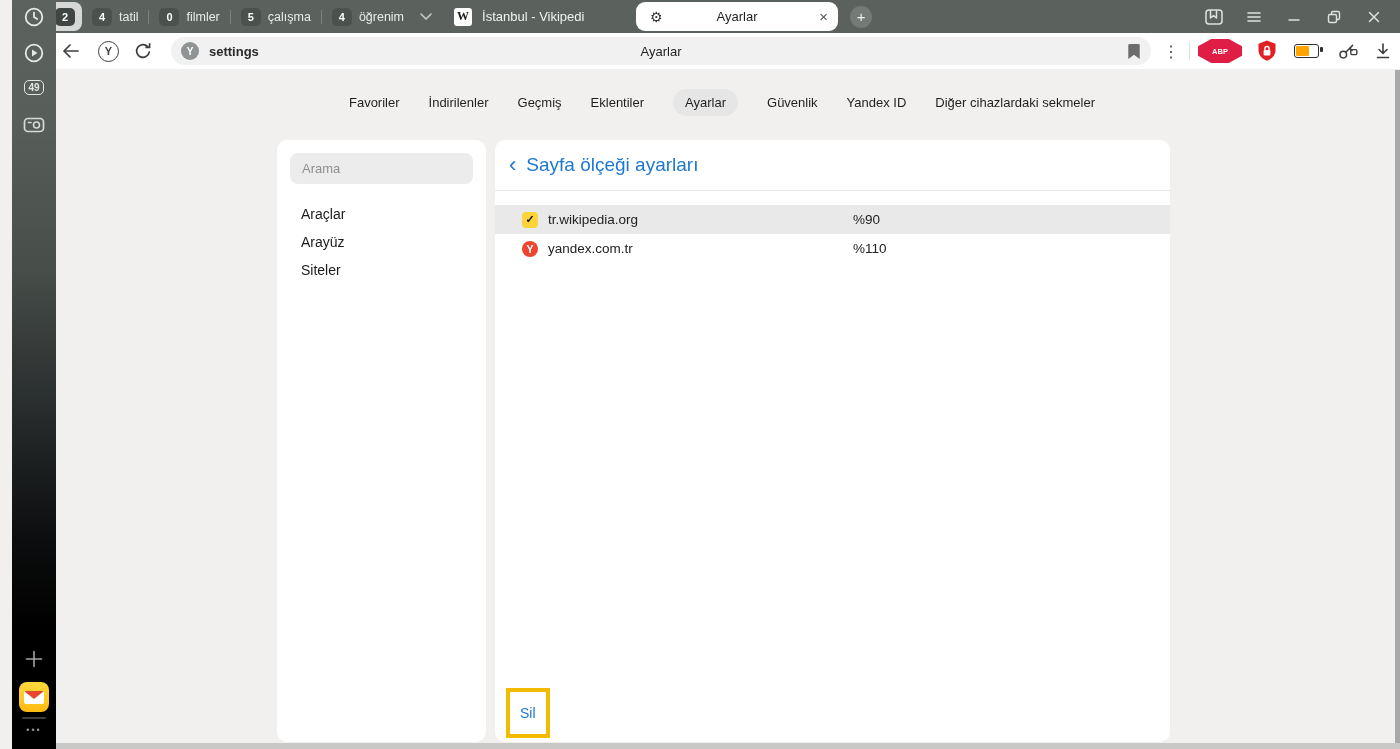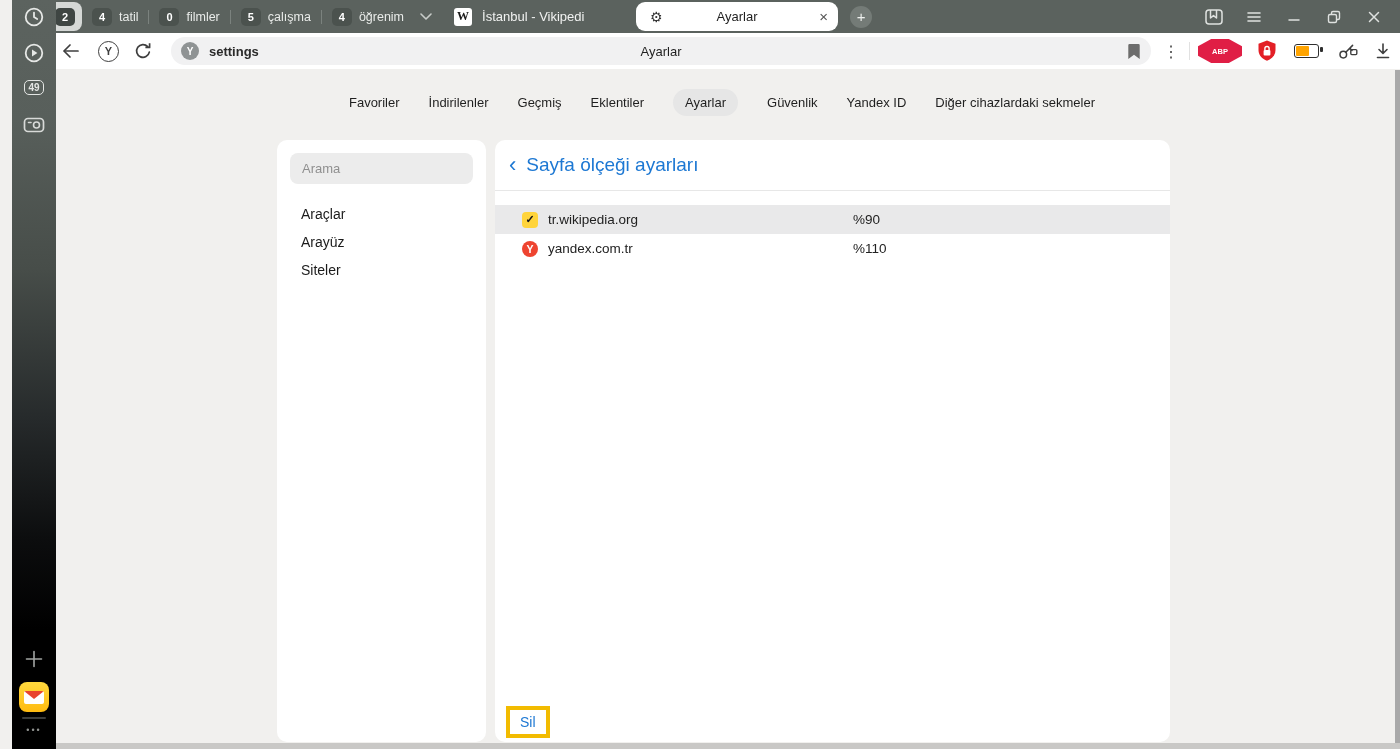--- a/index.html
+++ b/index.html
@@ -71,21 +71,21 @@
   .mhead .bk{font-size:22px;margin-right:10px;line-height:1;}
   .mhead .ttl{font-size:19px;}
   .rows{margin-top:14px;}
   .srow{height:29px;display:flex;align-items:center;padding-left:27px;font-size:13.5px;color:#222;position:relative;}
   .srow.selected{background:#e9e9ea;}
   .sicon{width:16px;height:16px;margin-right:10px;flex:none;}
   .checkbox{background:#ffd43b;border-radius:4px;color:#161616;font-size:11px;font-weight:bold;display:flex;align-items:center;justify-content:center;}
   .yfav{background:#ee4430;border-radius:50%;color:#fff;font-size:10.5px;font-weight:bold;display:flex;align-items:center;justify-content:center;}
   .zoomval{position:absolute;left:315px;margin-left:43px;}
   .silwrap{position:absolute;left:11px;bottom:4px;border:4px solid #f2bb00;background:#fff;}
-  .silbtn{min-width:27px;height:24px;background:#fff;border:none;color:#1d78d3;font-size:14px;display:flex;align-items:center;justify-content:center;padding:0 10px;font-family:"Liberation Sans",sans-serif;cursor:default;}
+  .silbtn{min-width:27px;height:42px;background:#fff;border:none;color:#1d78d3;font-size:14px;display:flex;align-items:center;justify-content:center;padding:0 10px;font-family:"Liberation Sans",sans-serif;cursor:default;}
 
   .scrollstrip{position:absolute;right:0;top:70px;width:5px;bottom:0;background:#a9a9a9;}
   .bottomstrip{position:absolute;left:44px;right:0;bottom:0;height:6px;background:#c9c8c6;}
 </style>
 </head>
 <body>
 
 <div id="win">
 
   <aside class="rail">

